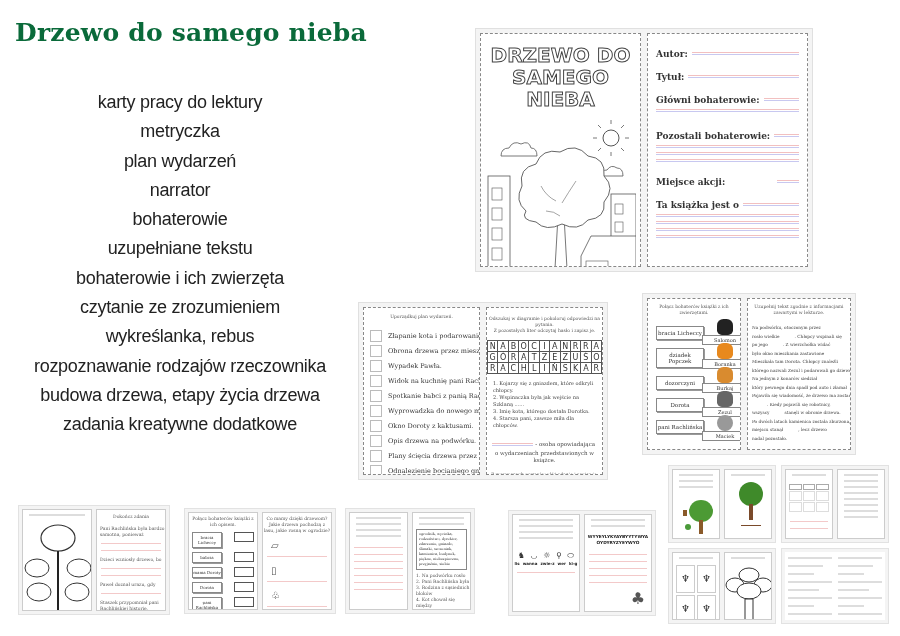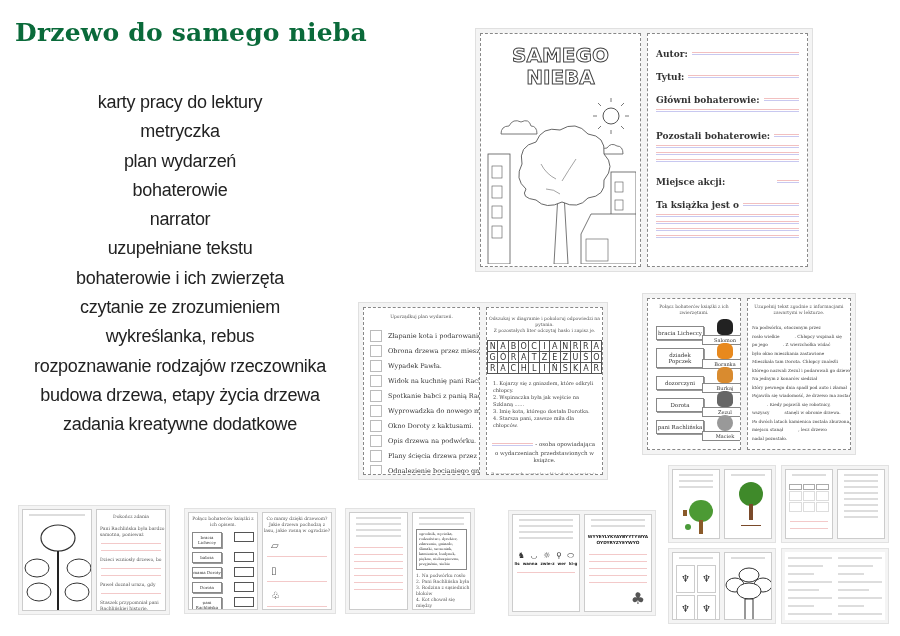--- a/index.html
+++ b/index.html
@@ -38,34 +38,35 @@
 </style>
 </head>
 <body>
 
 <div class="title">Drzewo do samego nieba</div>
 
 <div class="features">
   <div>karty pracy do lektury</div>
   <div>metryczka</div>
   <div>plan wydarzeń</div>
+  <div>narrator</div>
   <div>bohaterowie</div>
-  <div>narrator</div>
   <div>uzupełniane tekstu</div>
   <div>bohaterowie i ich zwierzęta</div>
   <div>czytanie ze zrozumieniem</div>
   <div>wykreślanka, rebus</div>
   <div>rozpoznawanie rodzajów rzeczownika</div>
   <div>budowa drzewa, etapy życia drzewa</div>
   <div>zadania kreatywne dodatkowe</div>
 </div>
 
 <div class="sheet" style="left:475px; top:28px; width:338px; height:244px;">
   <div class="page">
     <div class="cover-title">
+      <div>DRZEWO DO</div>
       <div>SAMEGO NIEBA</div>
     </div>
     <svg width="150" height="170" viewBox="0 0 150 170" style="margin:6px auto 0;">
 
       <circle cx="125" cy="22" r="8" fill="none" stroke="#555" stroke-width="1"></circle>
       <g stroke="#555" stroke-width="0.8">
         <line x1="125" y1="8" x2="125" y2="4"></line>
           <line x1="125" y1="36" x2="125" y2="40"></line>
         <line x1="111" y1="22" x2="107" y2="22"></line>
           <line x1="139" y1="22" x2="143" y2="22"></line>

